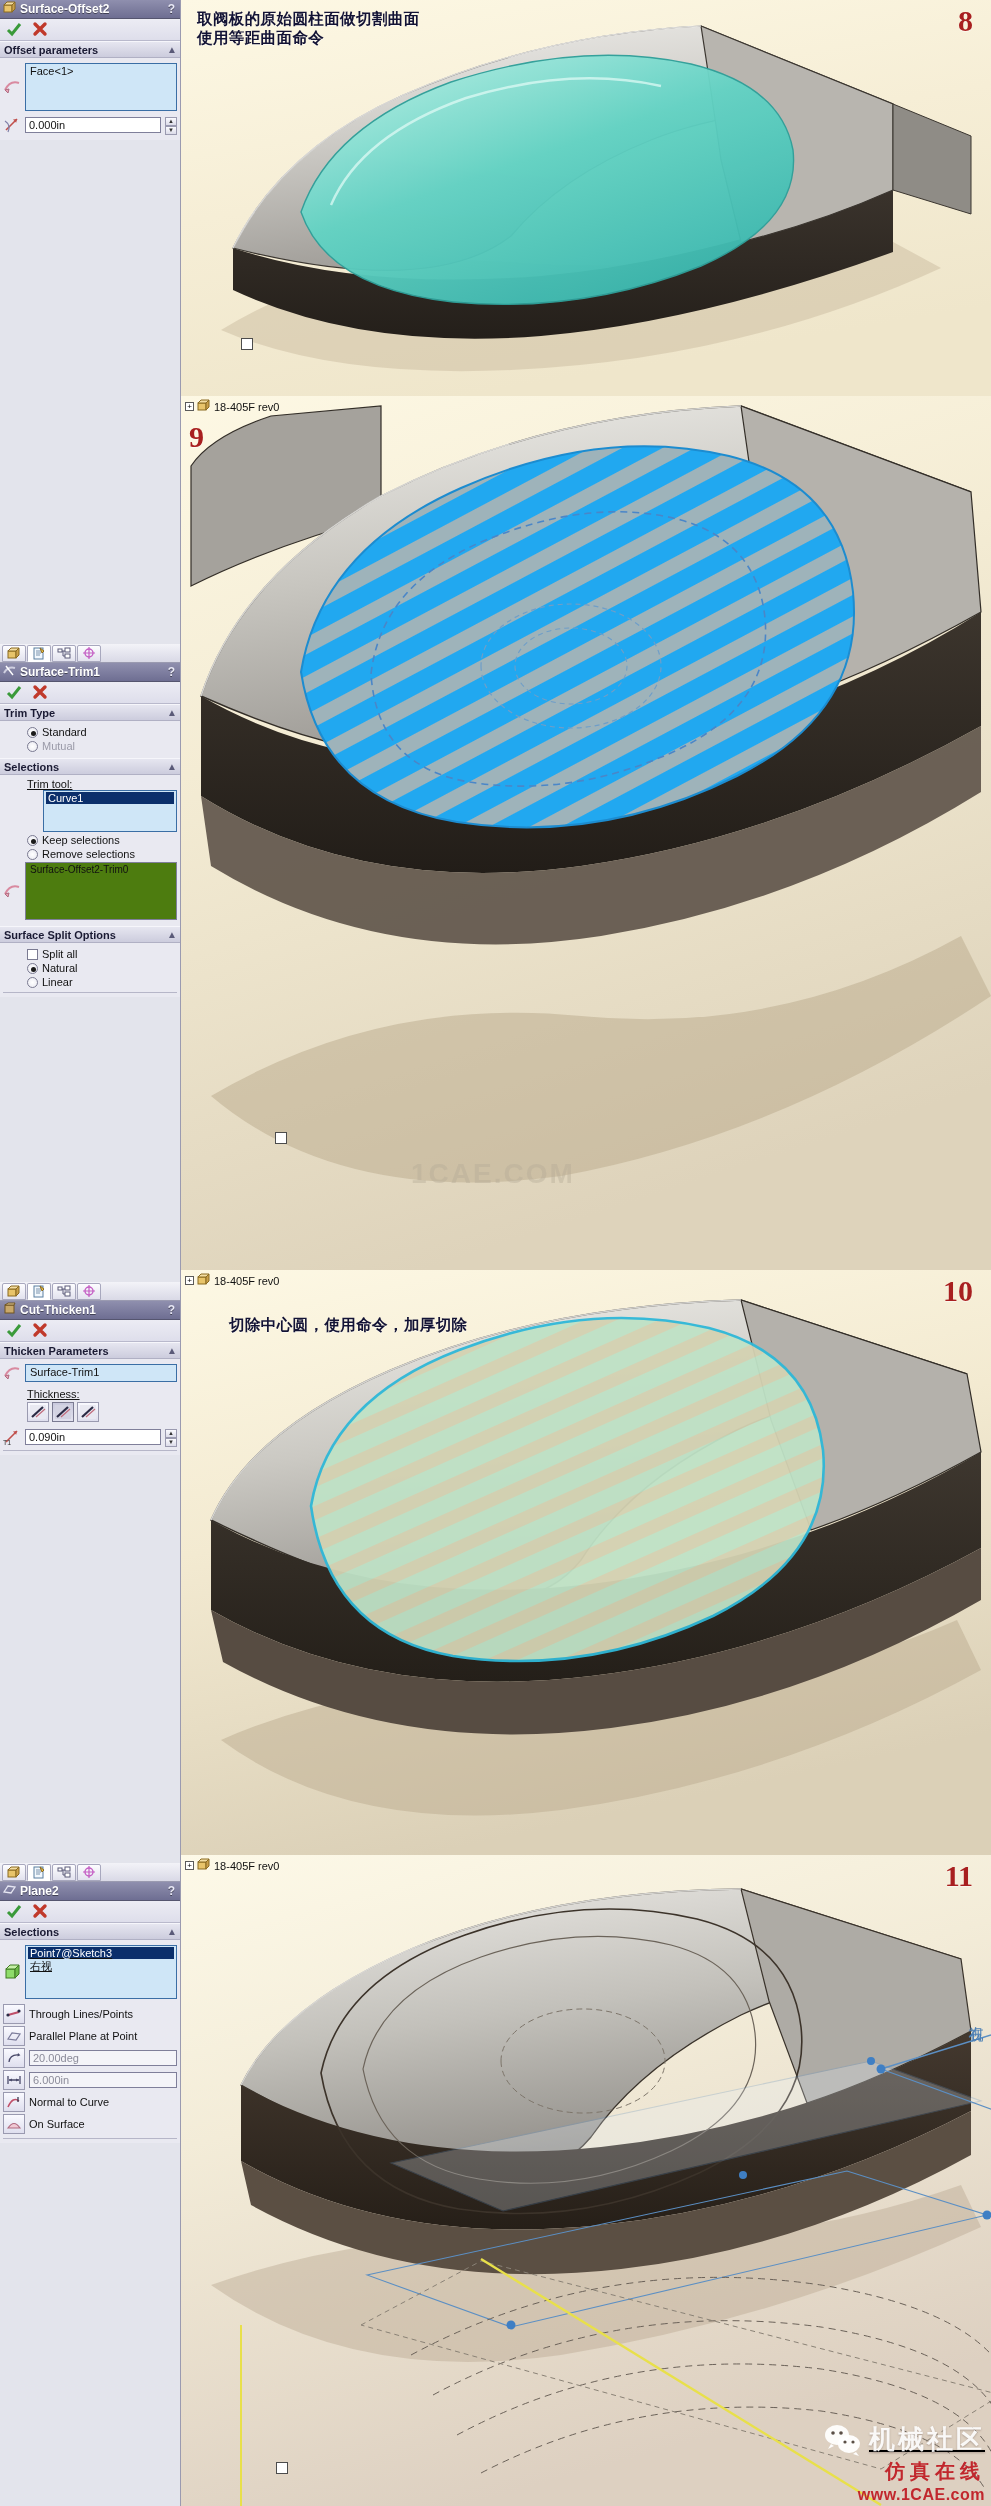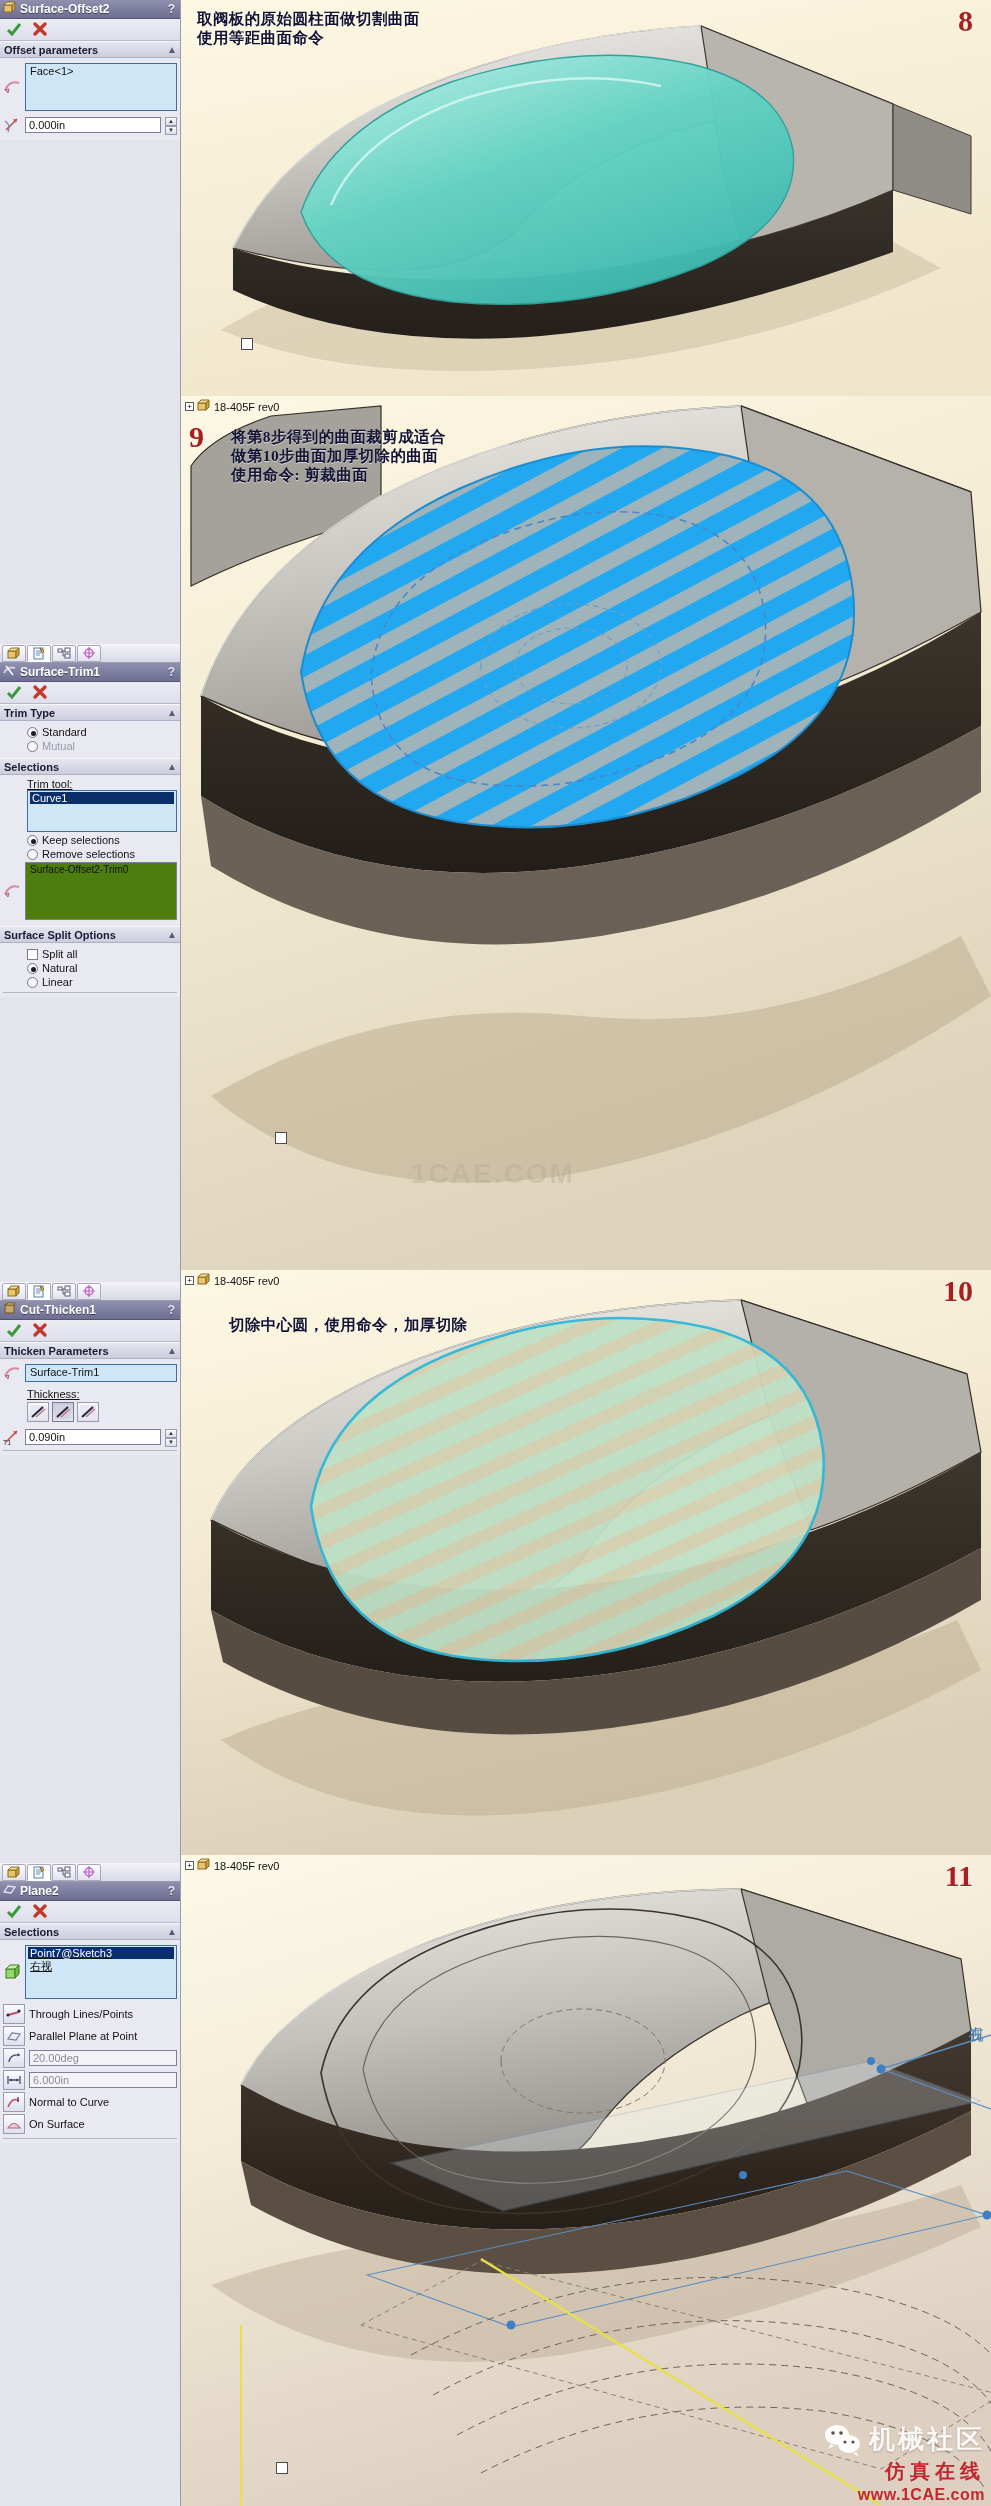--- a/index.html
+++ b/index.html
@@ -160,21 +160,21 @@
 
   .wm-1cae {
     position:absolute; z-index:5;
     font-size:28px; font-weight:bold; letter-spacing:2px;
     color:rgba(255,255,255,.13);
     font-family:"Liberation Sans", sans-serif;
   }
 
   
   .wm-block { position:absolute; right:6px; bottom:2px; z-index:9; text-align:right; }
-  .wm-line1 { display:flex; align-items:center; justify-content:flex-end; gap:6px; }
+  .wm-line1 { display:flex; align-items:center; justify-content:flex-end; gap:6px;text-decoration:underline; }
   .wm-cn {
     font-family:"DejaVu Sans", sans-serif; font-weight:bold;
     font-size:26px; color:rgba(255,255,255,.92); letter-spacing:3px;
     text-shadow:0 1px 2px rgba(120,100,90,.45);
   }
   .wm-sim {
     font-family:"DejaVu Sans", sans-serif; font-weight:bold;
     font-size:20px; color:#c1272d; letter-spacing:5px; margin-top:1px;
   }
   .wm-url {
@@ -370,21 +370,21 @@
           <span class="small-lbl" style="color:#9a9aa8">Mutual</span>
         </div>
       </div>
 
       <div class="grp-head">
         <span class="gh-label">Selections</span>
         <span class="chev">▲</span>
       </div>
       <div class="grp-body">
         <div class="small-lbl u" style="margin-left:24px;">Trim tool:</div>
-        <div class="listbox" style="margin-left:24px;min-height:42px;">
+        <div class="listbox" style="margin-left:40px;min-height:42px;">
           <span class="sel">Curve1</span>
         </div>
         <div class="radio-row">
           <span class="radio on"></span>
           <span class="small-lbl">Keep selections</span>
         </div>
         <div class="radio-row">
           <span class="radio"></span>
           <span class="small-lbl">Remove selections</span>
         </div>
@@ -475,23 +475,20 @@
         <span>
           <svg width="14" height="13" viewBox="0 0 14 13">
               <rect x="1" y="4" width="8" height="7" fill="#e8c46a" stroke="#8a6a20"></rect>
               <path d="M1 4 L4 1 L12 1 L9 4 Z" fill="#f3dda2" stroke="#8a6a20"></path>
               <path d="M9 4 L12 1 L12 8 L9 11 Z" fill="#caa04a" stroke="#8a6a20"></path>
             </svg>
         </span>
         <span>18-405F rev0</span>
       </div>
       <div class="step-num" style="right:auto;left:8px;top:24px;">9</div>
-      <div class="annot" style="left:50px;top:32px;">将第8步得到的曲面裁剪成适合
-做第10步曲面加厚切除的曲面
-使用命令: 剪裁曲面</div>
     </div>
   </div>
 
   <div class="panel" style="top:1270px;height:585px;">
     <div class="sidebar">
       <div class="pm-tabs" style="margin-top:12px;">
         <div class="pm-tab">
           <svg width="14" height="13" viewBox="0 0 14 13">
               <rect x="1" y="4" width="8" height="7" fill="#e8c46a" stroke="#8a6a20"></rect>
               <path d="M1 4 L4 1 L12 1 L9 4 Z" fill="#f3dda2" stroke="#8a6a20"></path>

